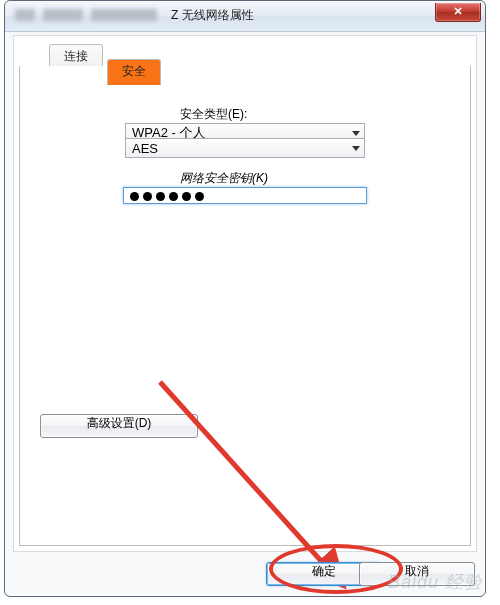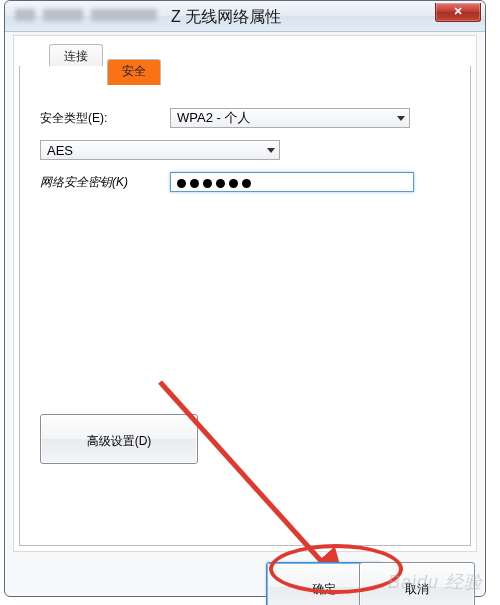--- a/index.html
+++ b/index.html
@@ -33,21 +33,21 @@
     position: absolute;
     background: #b8bfc7;
     border-radius: 2px;
     filter: blur(2px);
     height: 12px;
   }
   .titlebar .title-text {
     position: absolute;
     left: 166px; top: 6px;
     color: #1a1a1a;
-    font-size: 16px;
+    font-size: 12px;
   }
   .close-btn {
     position: absolute;
     right: 4px; top: 2px;
     width: 44px; height: 18px;
     background: linear-gradient(to bottom, #e57373 0, #c0392b 49%, #a42f22 50%, #c84434 100%);
     border: 1px solid #7a2a20;
     border-top: none;
     border-bottom-left-radius: 3px;
     border-bottom-right-radius: 3px;
@@ -102,20 +102,21 @@
     border-top: none;
     background: #fff;
   }
 
   .row {
     position: absolute;
     left: 20px; right: 20px;
     height: 24px;
     display: flex;
     align-items: center;
+    flex-direction: column;
   }
   .row .label {
     width: 130px;
     color: #000;
   }
 
   .combo, .pwd {
     width: 240px;
     height: 20px;
     border: 1px solid #a9adb2;
@@ -157,27 +158,27 @@
     width: 13px; height: 13px;
     border: 1px solid #8e8f8f;
     background: #fff;
     display: inline-block;
     vertical-align: middle;
     margin-right: 6px;
   }
 
   .button {
     display: inline-flex;
-    align-items: flex-end;
+    align-items: flex-start;
     justify-content: center;
     height: 22px;
     border: 1px solid #8a8f96;
     border-radius: 3px;
     background: linear-gradient(to bottom, #fdfdfd 0, #f4f5f7 49%, #e9ebef 50%, #f3f5f8 100%);
-    padding: 13px 14px;
+    padding: 0 14px;
     color: #000;
     font-size: 12px;
     box-shadow: inset 0 0 0 1px rgba(255,255,255,0.7);
   }
 
   .adv-btn {
     position: absolute;
     left: 20px; top: 348px;
     width: 128px;
   }

